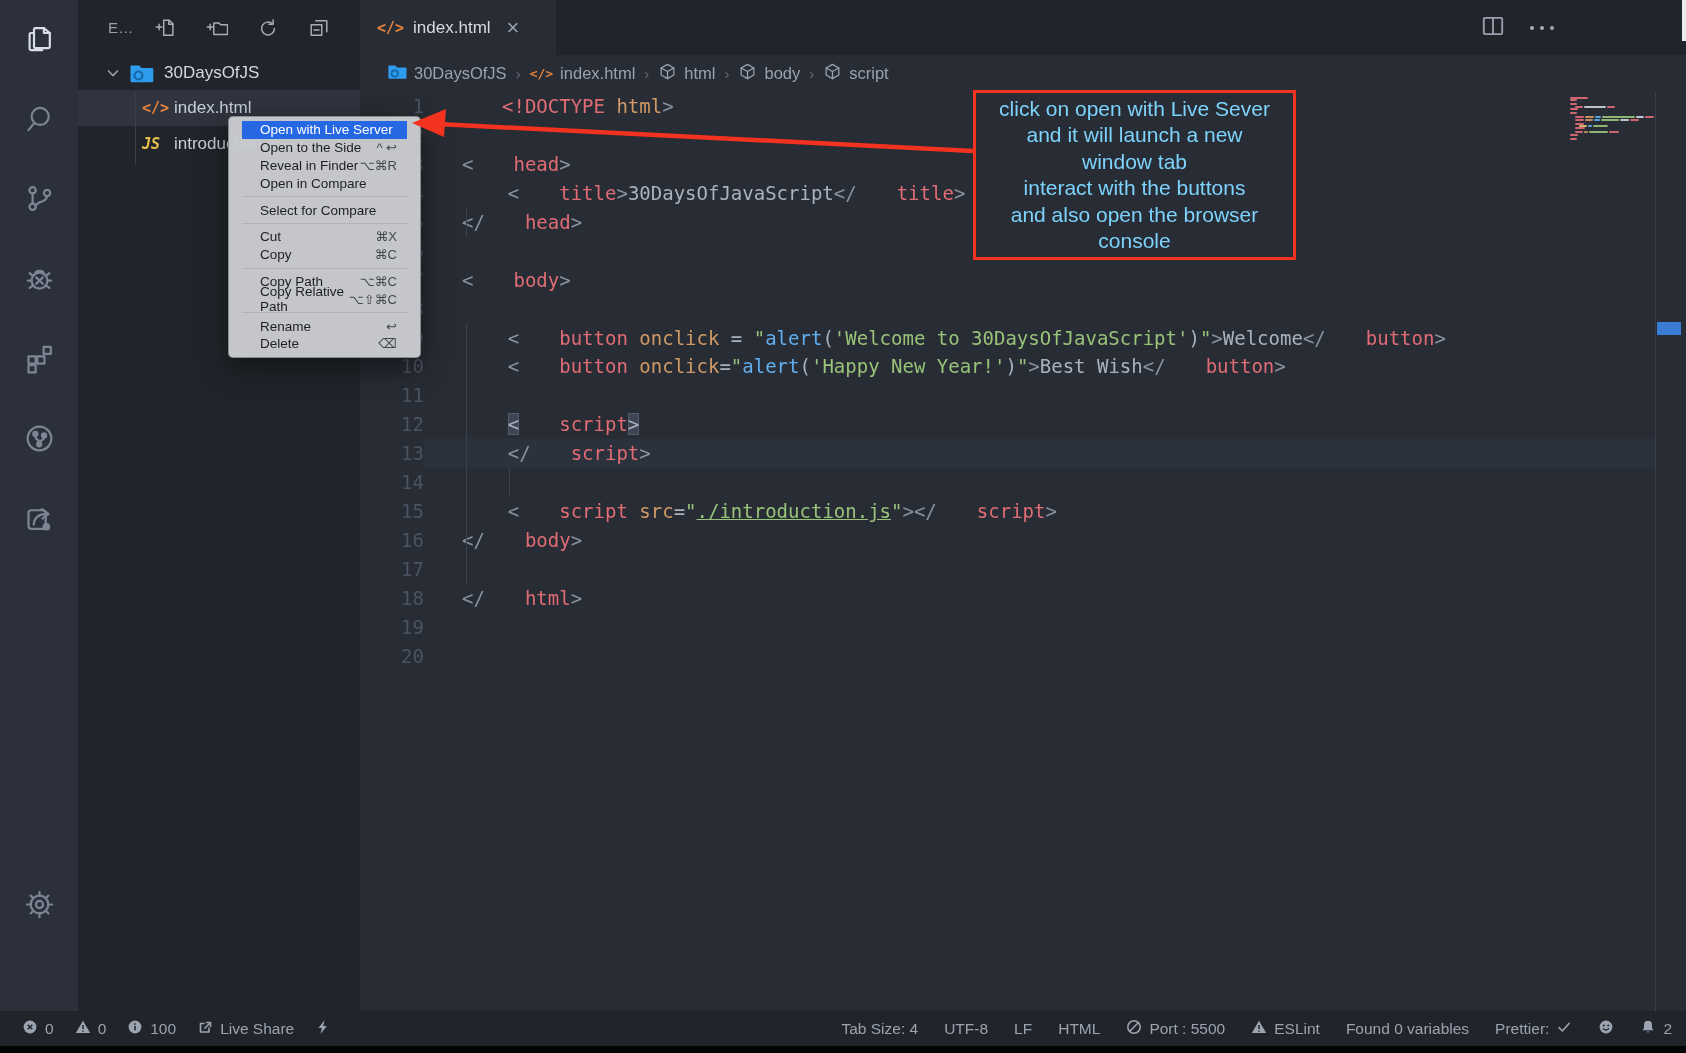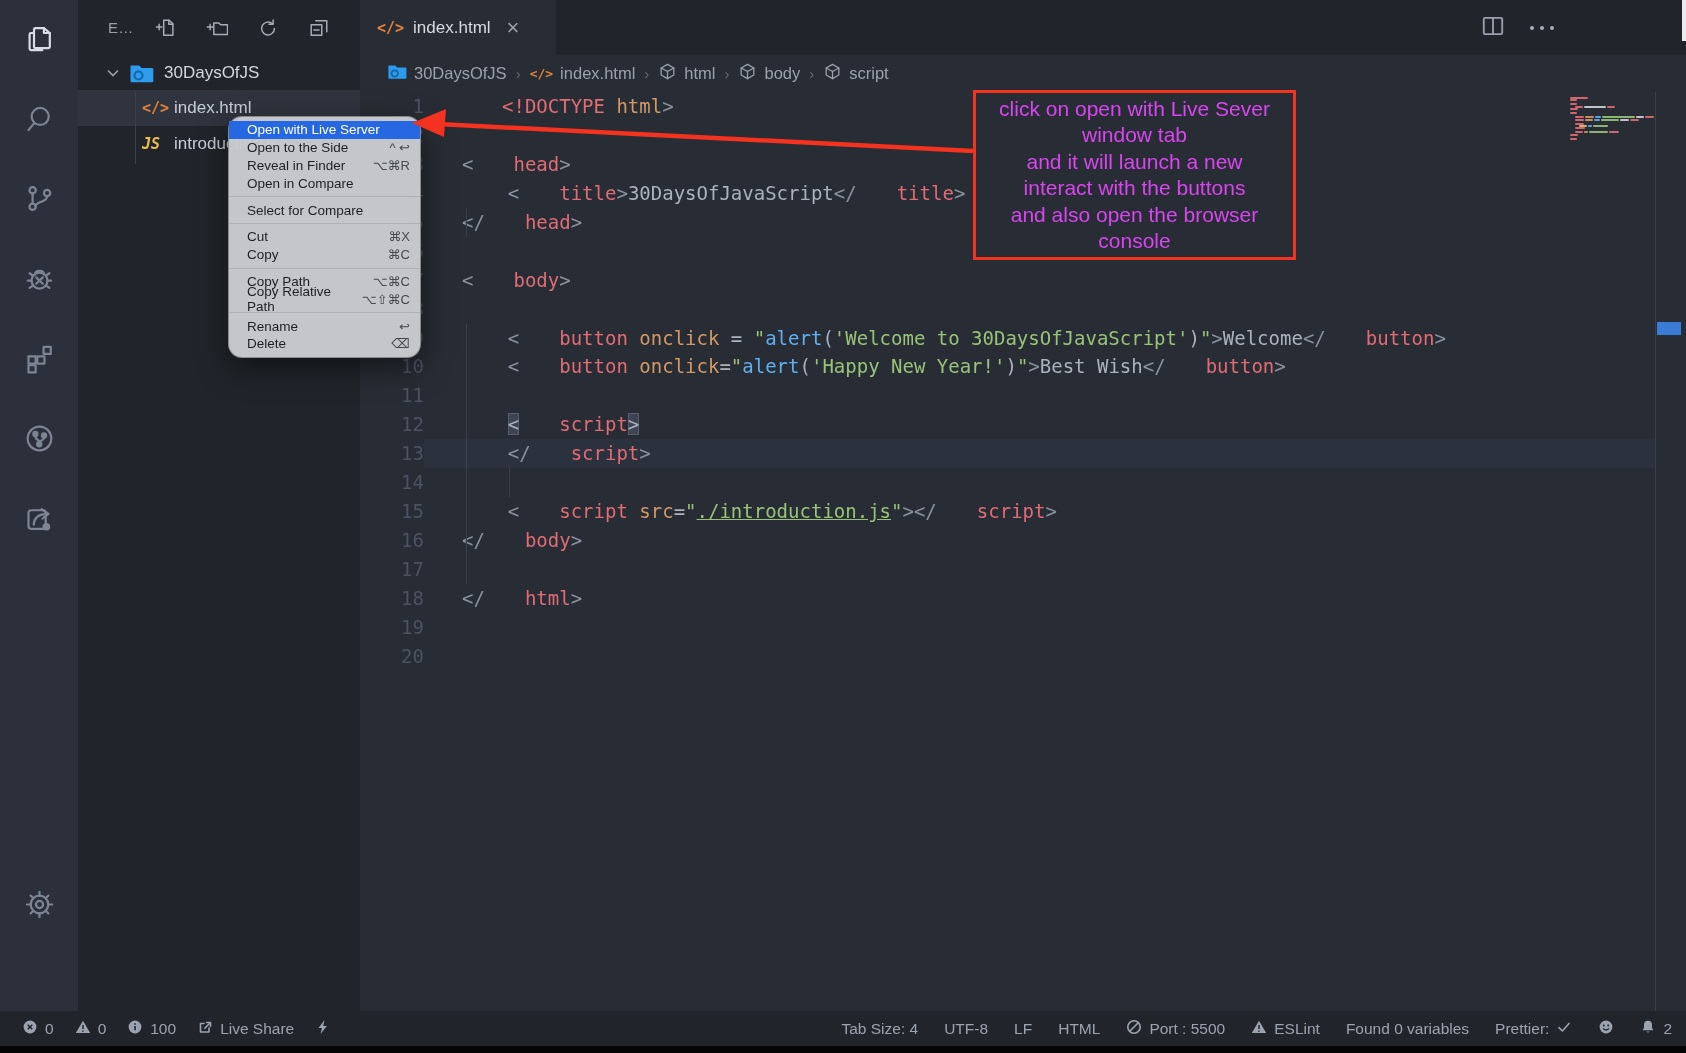--- a/index.html
+++ b/index.html
@@ -67,31 +67,31 @@
 
   
   .minimap { position:absolute; left:1210px; top:5px; width:90px; height:55px; }
   .minimap i { position:absolute; height:2px; border-radius:1px; opacity:.9; }
   .ov-border { position:absolute; left:1295px; top:0; width:1px; height:919px; background:#3a3f4b; }
   .ov-marker { position:absolute; left:1297px; top:230px; width:24px; height:13px; background:#3a7bd5; }
   .white-sliver { position:absolute; left:1682px; top:0; width:4px; height:41px; background:#ececec; z-index:50; }
 
   
   .context-menu { position:absolute; left:228px; top:116px; width:193px; background:rgba(201,203,207,.97);
-    border:1px solid rgba(90,90,90,.55); border-radius:14px; box-shadow:0 10px 30px rgba(0,0,0,.5);
-    padding:4px 0; z-index:20; font-size:13.5px; color:#1d1f23; }
+    border:1px solid rgba(90,90,90,.55); border-radius:5px; box-shadow:0 10px 30px rgba(0,0,0,.5);
+    padding:4px 13px; z-index:20; font-size:13.5px; color:#1d1f23; }
   .menu-sep { height:1px; background:#afb1b5; margin:4px 0; }
   .menu-item { height:17.8px; display:flex; align-items:center; padding:0 10px 0 18px; cursor:pointer; }
   .menu-item.selected { background:#2668e3; color:#fff; }
   .menu-item .sc { margin-left:auto; color:#45484e; font-size:13px; }
 
   
   .annotation-box { position:absolute; left:973px; top:90px; width:323px; height:170px; border:3px solid #f3321f;
     z-index:15; display:flex; flex-direction:column; justify-content:center; text-align:center; }
-  .annotation-box div { color:#d946ef; font-size:21px; line-height:26.5px; font-weight:500; }
+  .annotation-box div { color:#7dd3fc; font-size:21px; line-height:26.5px; font-weight:500; }
   .arrow-svg { position:absolute; left:0; top:0; width:1686px; height:1053px; pointer-events:none; z-index:25; }
 
   
   .status-bar { position:absolute; left:0; top:1011px; width:1686px; height:35px; background:#21252b;
     display:flex; align-items:center; color:#9ba3b0; font-size:15.5px; z-index:4; }
   .sb-left { display:flex; align-items:center; gap:21px; padding-left:22px; }
   .sb-right { margin-left:auto; display:flex; align-items:center; gap:26px; padding-right:14px; }
   .sb-item { display:flex; align-items:center; gap:7px; cursor:pointer; white-space:nowrap; }
   .sb-item svg { width:16px; height:16px; }
   .bottom-strip { position:absolute; left:0; top:1046px; width:1686px; height:7px; background:#050505; }
@@ -402,22 +402,22 @@
       <span class="sc">↩</span>
     </div>
     <div class="menu-item">
       <span>Delete</span>
       <span class="sc">⌫</span>
     </div>
   </div>
 
 <div class="annotation-box" id="annotation-lines">
     <div>click on open with Live Sever</div>
+    <div>and it will launch a new</div>
     <div>window tab</div>
-    <div>and it will launch a new</div>
     <div>interact with the buttons</div>
     <div>and also open the browser</div>
     <div>console</div>
   </div>
 <svg class="arrow-svg">
   <line x1="973" y1="151" x2="438" y2="124" stroke="#f3321f" stroke-width="4.5"></line>
   <polygon points="412,123 446,109 444,137" fill="#f3321f"></polygon>
 </svg>
 
 <div class="white-sliver"></div>

